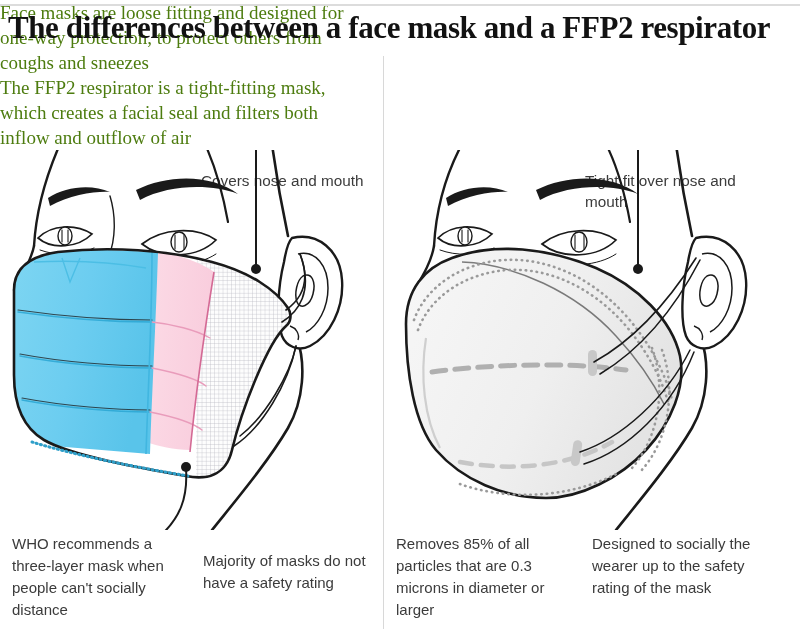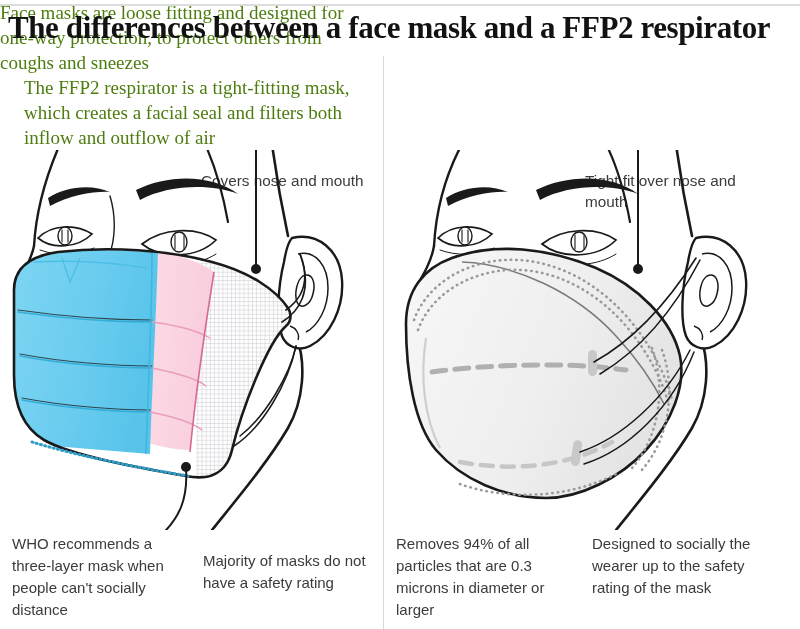--- a/index.html
+++ b/index.html
@@ -28,21 +28,21 @@
     position:absolute;left:383px;top:56px;width:1px;height:573px;
     background:#d8d8d8;
   }
   .intro{
     font-family:Liberation Serif, serif;
     font-size:19px;
     line-height:25px;
     color:#4d7c0f;
   }
   .intro-left{left:12px;top:66px;width:358px;}
-  .intro-right{left:396px;top:66px;width:372px;margin-left:24px;}
+  .intro-right{left:396px;top:66px;width:372px;}
 
   .annot{
     position:absolute;
     font-family:"Liberation Sans", sans-serif;
     font-size:15.3px;
     line-height:21px;
     color:#3b3b3b;
   }
   .annot-left{left:201px;top:170px;width:170px;}
   .annot-right{left:585px;top:170px;width:180px;}
@@ -313,14 +313,14 @@
     <path d="M200 314 C244 300 288 258 310 202" stroke-width="1.5"></path>
   </g>
 
   <g>
     <path d="M254 -4 L254 116" fill="none" stroke="#1a1a1a" stroke-width="2"></path>
     <circle cx="254" cy="119" r="5" fill="#1a1a1a"></circle>
   </g>
 </svg>
 </div>
 
-<div class="caption cap-3">Removes 94% of all particles that are 0.3 microns in diameter or larger</div>
+<div class="caption cap-3">Removes 85% of all particles that are 0.3 microns in diameter or larger</div>
 <div class="caption cap-4">Designed to socially the wearer up to the safety rating of the mask</div>
 
 </body></html>

